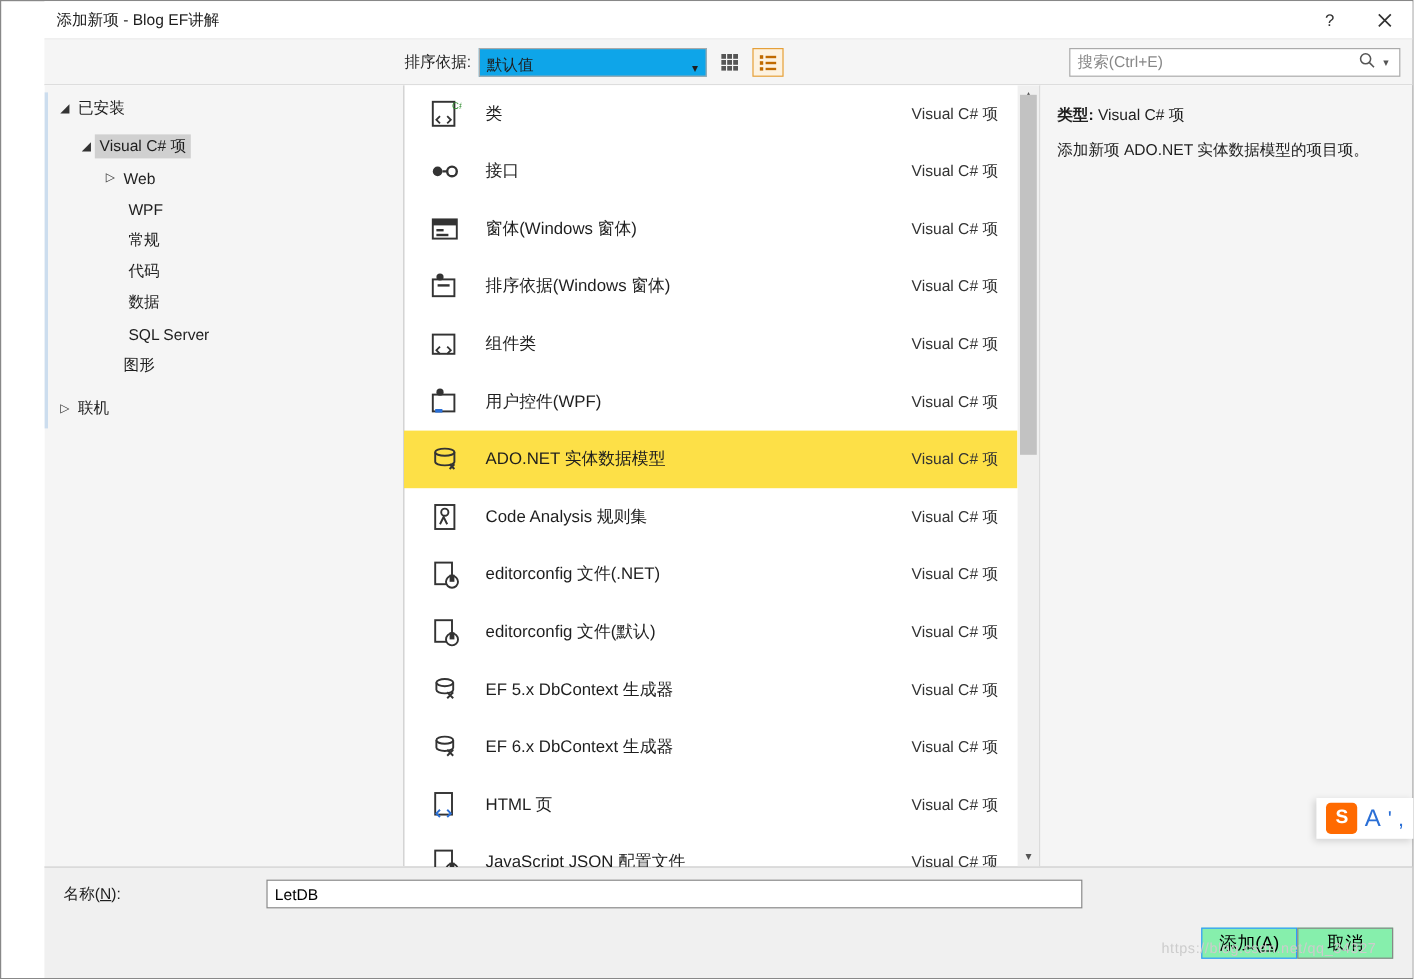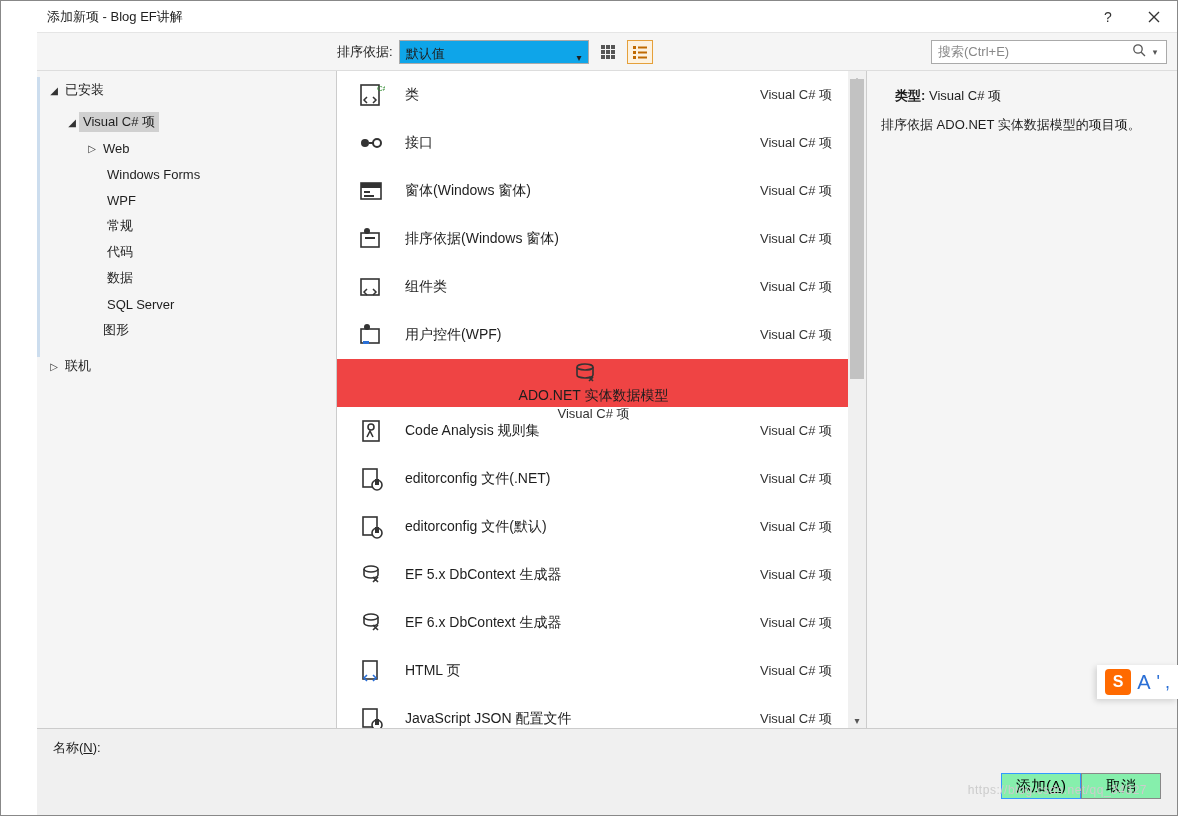--- a/index.html
+++ b/index.html
@@ -15,21 +15,21 @@
   
   .toolbar { height: 38px; display:flex; align-items:center; padding: 0 10px 0 0; background:#f5f5f5; border-bottom:1px solid #ddd; }
   .toolbar .left-spacer { width: 300px; }
   .sort-label { margin-right: 6px; font-size:13px; }
   .sort-select { width: 190px; height: 24px; border:1px solid #aaa; background:#0ea5e9; padding:0 6px; display:flex; align-items:flex-end; justify-content:space-between; font-size:13px; }
   .sort-select .arrow { font-size:10px; }
   .view-btn { width:26px; height:24px; margin-left:6px; border:1px solid transparent; display:flex; align-items:center; justify-content:center; }
   .view-btn.active { border:1px solid #e5a03a; background:#fdf2e0; }
   .view-grid svg, .view-list svg { width:14px; height:14px; }
   .toolbar .flex { flex:1; }
-  .search-box { width:236px; height:24px; border:1px solid #aaa; background:#fff; display:flex; align-items:center; padding:0 4px 0 6px; color:#777; }
+  .search-box { width:276px; height:24px; border:1px solid #aaa; background:#fff; display:flex; align-items:center; padding:0 4px 0 6px; color:#777; }
   .search-box input { flex:1; border:none; outline:none; font-size:13px; color:#333; }
   .search-box input::placeholder { color:#888; }
   .search-box .sicon { width:18px; text-align:center; color:#555; }
   .search-box .dd { width:14px; text-align:center; font-size:9px; color:#555; }
 
   
   .main { flex:1; display:flex; overflow:hidden; }
 
   .col-tree { width:300px; background:#f5f5f5; border-right:1px solid #ccc; padding:6px 0; position:relative; }
   .tree-item { display:flex; align-items:center; height:26px; padding-left:10px; cursor:default; }
@@ -38,33 +38,33 @@
   .tree-item.sel .lbl { background:#d0d0d0; }
   .tree-item.l1 { padding-left:10px; font-size:13px; }
   .tree-item.l2 { padding-left:28px; }
   .tree-item.l3 { padding-left:48px; }
   .tree-item.l4 { padding-left:66px; }
   .col-tree .blue-bar { position:absolute; left:0; top:6px; width:3px; height:280px; background:#cde; }
 
   .col-list { flex:1; display:flex; background:#fff; border-right:1px solid #ccc; }
   .list-inner { flex:1; overflow-y:auto; }
   .template-row { display:flex; align-items:center; height:48px; padding:0 16px 0 18px; }
-  .template-row.selected { background:#ef4444;flex-direction:column; }
+  .template-row.selected { background:#fde047; }
   .template-row .ticon { width:32px; height:32px; margin-right:18px; display:flex; align-items:center; justify-content:center; }
   .template-row .ticon svg { width:28px; height:28px; }
   .template-row .tname { flex:1; font-size:14px; }
   .template-row .tlang { font-size:13px; color:#333; }
   .scrollbar { width:18px; background:#f0f0f0; position:relative; }
   .scroll-thumb { position:absolute; left:2px; right:2px; top:8px; height:300px; background:#c2c2c2; }
   .scroll-arrow { position:absolute; left:0; right:0; height:16px; display:flex; align-items:center; justify-content:center; font-size:10px; color:#555; }
   .scroll-arrow.up { top:0; }
   .scroll-arrow.down { bottom:0; }
 
   .col-desc { width:310px; background:#f5f5f5; padding:16px 14px; font-size:13px; }
-  .col-desc .type-line { margin-bottom:10px;margin-left:14px; }
+  .col-desc .type-line { margin-bottom:10px; }
   .col-desc .type-line b { font-weight:bold; }
   .col-desc .desc-text { line-height:1.6; }
 
   
   .bottom { background:#f0f0f0; border-top:1px solid #ccc; padding:0; }
   .name-row { display:flex; align-items:center; padding:10px 16px 6px 16px;gap:29px; }
   .name-row .nlabel { width:140px; font-size:13px; }
   .name-row .nlabel u { text-decoration:underline; }
   .name-input { flex:1; max-width:680px; height:24px; border:1px solid #888; padding:0 6px; font-size:13px; outline:none; background:#fff; }
   .btn-row { display:flex; justify-content:flex-end; padding:10px 16px 16px 16px; gap:0; position:relative; }
@@ -147,23 +147,20 @@
       <div style="height:6px"></div>
       <div class="tree-item l2 sel">
         <span class="twist">◢</span>
         <span class="lbl">Visual C# 项</span>
       </div>
       <div class="tree-item l3">
         <span class="twist">▷</span>
         <span class="lbl">Web</span>
       </div>
       <div class="tree-item l4">
-          <span class="lbl">Windows Forms</span>
-        </div>
-      <div class="tree-item l4">
           <span class="lbl">WPF</span>
         </div>
       <div class="tree-item l4">
           <span class="lbl">常规</span>
         </div>
       <div class="tree-item l4">
           <span class="lbl">代码</span>
         </div>
       <div class="tree-item l4">
           <span class="lbl">数据</span>
@@ -342,30 +339,31 @@
         <div class="scroll-arrow up">▴</div>
         <div class="scroll-thumb"></div>
         <div class="scroll-arrow down">▾</div>
       </div>
     </div>
 
     <div class="col-desc">
       <div class="type-line">
         <b>类型:</b>&nbsp;<span>Visual C# 项</span>
       </div>
-      <div class="desc-text">排序依据 ADO.NET 实体数据模型的项目项。</div>
+      <div class="desc-text">添加新项 ADO.NET 实体数据模型的项目项。</div>
     </div>
 
   </div>
 
   <div class="bottom">
     <div class="name-row">
       <span class="nlabel">
         <span>名称(</span><u>N</u><span>):</span>
       </span>
+      <input class="name-input" value="LetDB" style="">
     </div>
     <div class="btn-row">
       <span class="watermark">https://blog.csdn.net/qq_34327</span>
       <button class="dlg-btn primary">
         <span>添加(</span><u>A</u><span>)</span>
       </button>
       <button class="dlg-btn">取消</button>
     </div>
   </div>
 

